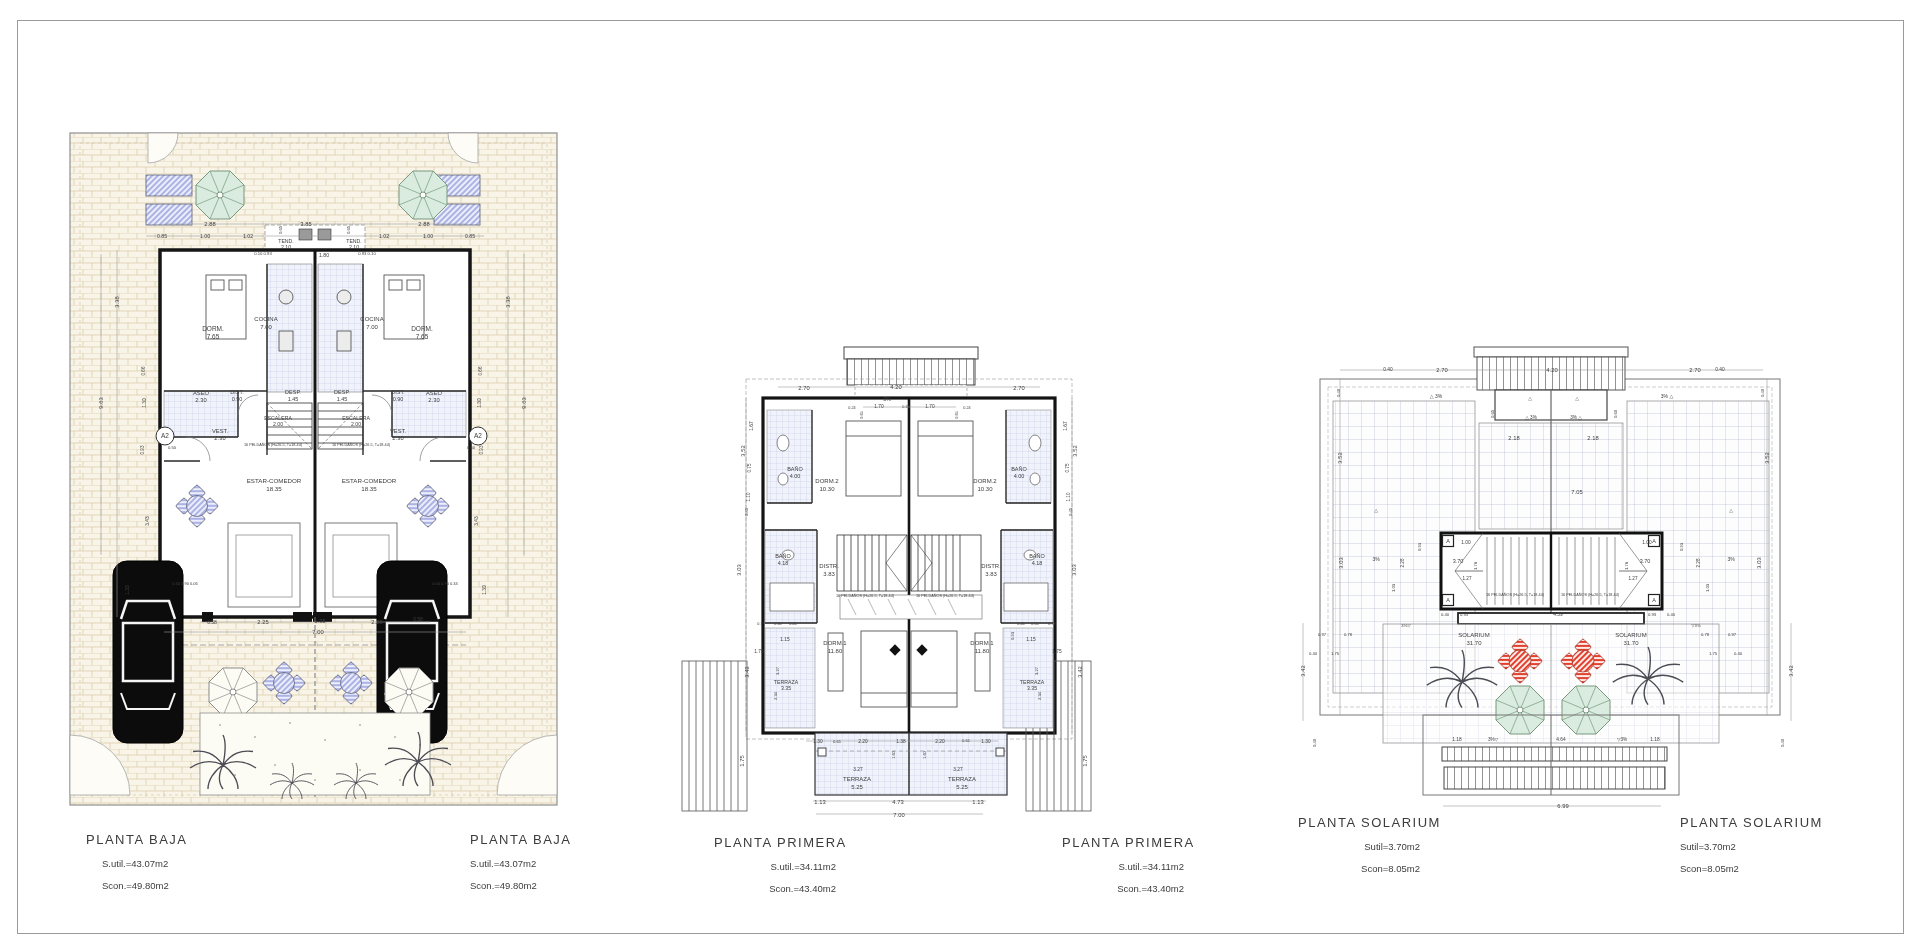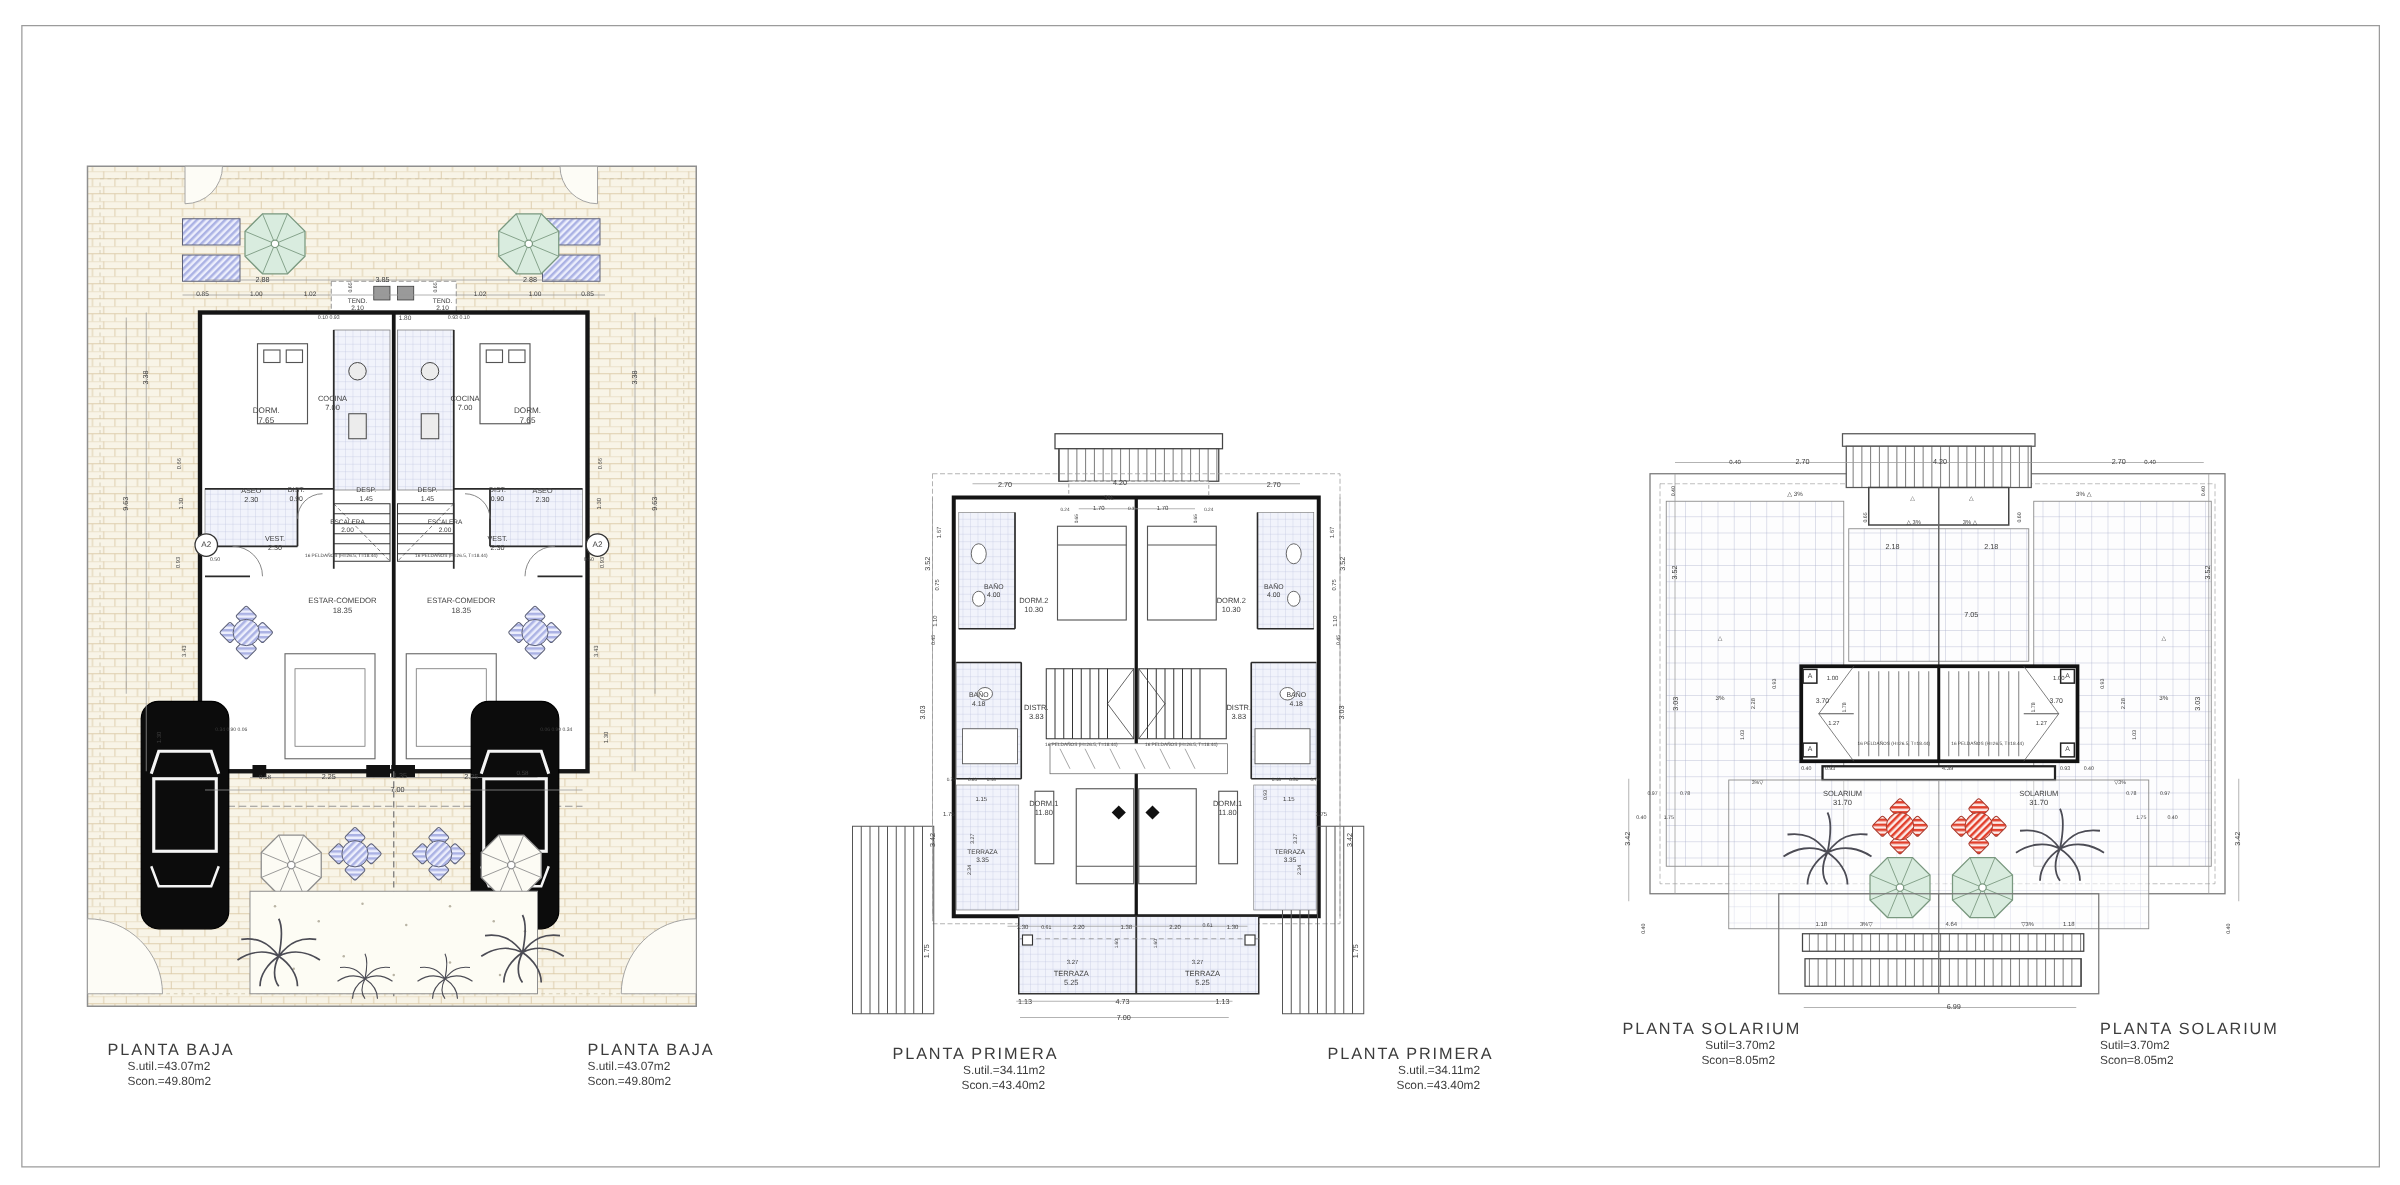--- a/index.html
+++ b/index.html
@@ -10,21 +10,21 @@
                color:#3a3a3a;white-space:nowrap;font-weight:400;}
   .plan{position:absolute;}
   #plan-baja{left:60px;top:125px;width:505px;height:715px;}
   #plan-primera{left:578px;top:283px;width:617px;height:550px;}
   #plan-solarium{left:1283px;top:283px;width:535px;height:525px;}
   .plan svg{position:absolute;left:0;top:0;}
   .lbl{position:absolute;font-family:"Liberation Sans",sans-serif;font-size:10px;color:#3e3e3e;
        white-space:pre-line;text-align:center;line-height:1.18;pointer-events:none;}
   .cap{position:absolute;color:#3c3c3c;}
   .cap-t{font-size:13px;letter-spacing:1.5px;white-space:nowrap;}
-  .cap-l{font-size:9.5px;margin-top:1px;white-space:nowrap;}
+  .cap-l{font-size:9.5px;margin-top:11px;white-space:nowrap;}
   .cap.lines-center .cap-l{margin-left:16px;}
   .cap.lines-right{width:122px;}
   .cap.lines-right .cap-l{text-align:right;}
   .cap.lines-left .cap-l{margin-left:0;}
 </style>
 </head>
 <body>
 
 <svg style="position:absolute;width:0;height:0" aria-hidden="true">
   <defs>

